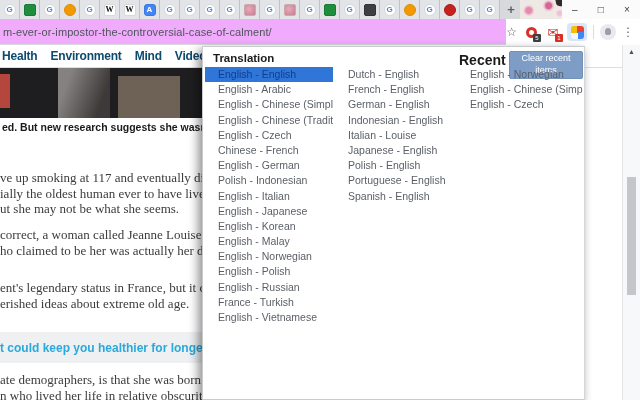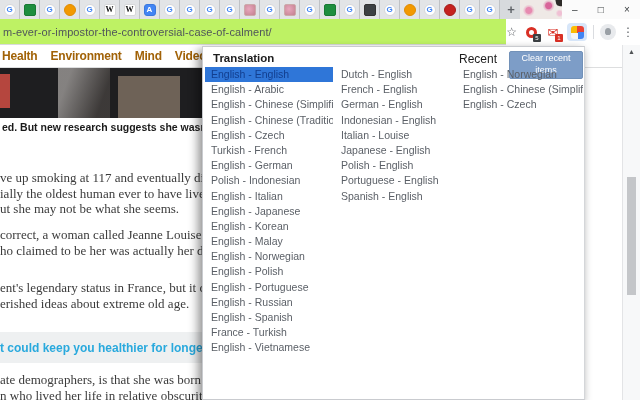--- a/index.html
+++ b/index.html
@@ -35,21 +35,21 @@
                  radial-gradient(circle at 90% 70%, #f0c0d4 0 2px, transparent 4px),
                  #efe9e6; }
   .wallpaper .blob { position:absolute; right:-8px; top:-2px; width:16px; height:8px;
                      background:#2d2a28; border-radius:0 0 70% 70%; transform:rotate(-12deg); }
   .winctrl { position:absolute; left:562px; top:0; width:78px; height:19px; background:#fbfbfb;
              display:flex; align-items:center; justify-content:space-around;
              color:#3c4043; font-size:10px; }
   .winctrl span { cursor:default; }
 
   
-  .toolbar { position:absolute; left:0; top:19px; width:640px; height:26px; background:#bef264;
+  .toolbar { position:absolute; left:0; top:19px; width:640px; height:26px; background:#f0abfc;
              border-bottom:1px solid #d9dadc; display:flex; align-items:center; }
   .url { position:absolute; left:3px; top:7px; font-size:11px; color:#50555b;
          white-space:nowrap; letter-spacing:.1px; }
   .tb-right { position:absolute; right:0; top:0; height:26px; display:flex;
               align-items:center; gap:6px; padding-right:6px; background:#fff; }
   .star { color:#5f6368; font-size:12px; }
   .ext { position:relative; width:16px; height:16px; display:flex; align-items:center; justify-content:center; }
   .o-ring { width:11px; height:11px; border:3px solid #d93025; border-radius:50%; }
   .badge { position:absolute; right:-2px; bottom:-2px; min-width:8px; height:8px;
            background:#3c4043; color:#fff; font-size:6px; line-height:8px; text-align:center;
@@ -63,21 +63,21 @@
   .tb-sep { width:1px; height:14px; background:#dadce0; }
   .avatar { width:16px; height:16px; border-radius:50%; background:#e8eaed; position:relative; }
   .avatar::after { content:""; position:absolute; left:5px; top:4px; width:6px; height:7px;
                    background:#9aa0a6; border-radius:50% 50% 40% 40%; }
   .dots { color:#5f6368; font-size:12px; letter-spacing:0; }
 
   
   .page { position:absolute; left:0; top:45px; width:640px; height:355px; background:#fff; }
   .nav { position:absolute; left:0; top:0; width:640px; height:23px;
          border-bottom:1px solid #dddedf; display:flex; align-items:center; }
-  .nav .item { font-weight:bold; font-size:12px; color:#a16207; letter-spacing:-.2px;
+  .nav .item { font-weight:bold; font-size:12px; color:#0c4a6e; letter-spacing:-.2px;
                margin-left:13px; white-space:nowrap; }
   .nav .item:first-child { margin-left:2px; }
   .nav .vsep { color:#c9c9c9; margin-left:12px; font-size:12px; }
   .photo { position:absolute; left:0; top:23px; width:202px; height:50px; background:#1e1e20; overflow:hidden; }
   .photo .p-red  { position:absolute; left:0;  top:6px;  width:10px; height:34px; background:#b5463e; }
   .photo .p-lite { position:absolute; left:58px; top:0;  width:52px; height:50px;
                    background:linear-gradient(110deg,#d8d3cf 20%, #56504c 80%); opacity:.55; }
   .photo .p-brown{ position:absolute; left:118px; top:8px; width:62px; height:42px; background:#6e6257; }
   .caption { position:absolute; left:2px; top:76px; width:200px; font-size:10.5px; font-weight:bold;
              color:#1a1a1a; white-space:nowrap; overflow:hidden; }
@@ -93,26 +93,26 @@
                white-space:nowrap; overflow:hidden; }
   .p4 { position:absolute; left:0; top:327px; width:202px; }
 
   
   .popup { position:absolute; left:202px; top:46px; width:383px; height:354px; background:#fff;
            border:1px solid #c9cbcf; border-right:1px solid #d4d6d9;
            box-shadow:-5px 4px 9px rgba(0,0,0,.32), 0 3px 8px rgba(0,0,0,.18); z-index:5; }
   .pp-title { position:absolute; left:10px; top:5px; font-size:11.5px; font-weight:bold; color:#1c1c1c; }
   .col { position:absolute; top:20px; }
   .col .row { height:15.2px; line-height:15.2px; font-size:10.5px; color:#5a5f66;
-              padding-left:6px; white-space:nowrap; overflow:hidden; }
+              padding-left:13px; white-space:nowrap; overflow:hidden; }
   .col1 { left:2px;  width:128px; }
   .col2 { left:132px; width:120px; }
   .col3 { left:254px; width:126px; }
   .col .row.selected { background:#2f76d8; color:#123e8e; }
-  .recent-title { position:absolute; left:256px; top:5px; font-size:12px; font-weight:normal; color:#1c1c1c; }
+  .recent-title { position:absolute; left:256px; top:5px; font-size:14px; font-weight:bold; color:#1c1c1c; }
   .clear-btn { position:absolute; left:306px; top:4px; width:74px; height:28px;
                background:#7d9dc7; border:1px solid #7291b8; border-radius:2px;
                color:#fff; font-size:9px; line-height:12px; text-align:center;
                font-family:"Liberation Sans",sans-serif; }
 
   
   .scrollbar { position:absolute; left:622px; top:45px; width:18px; height:355px;
                background:#f7f8f9; border-left:1px solid #e3e4e6; z-index:8; }
   .sb-up { position:absolute; left:5px; top:3px; font-size:7px; color:#505356; }
   .sb-thumb { position:absolute; left:4px; top:132px; width:9px; height:118px; background:#c4c6c9; }
@@ -273,32 +273,30 @@
 
   <div class="popup">
     <div class="pp-title">Translation</div>
 
     <div class="col col1">
         <div class="row selected">English - English</div>
         <div class="row">English - Arabic</div>
         <div class="row">English - Chinese (Simplified)</div>
         <div class="row">English - Chinese (Traditional)</div>
         <div class="row">English - Czech</div>
-        <div class="row">Turkish - French</div>
+        <div class="row">Chinese - French</div>
         <div class="row">English - German</div>
         <div class="row">Polish - Indonesian</div>
         <div class="row">English - Italian</div>
         <div class="row">English - Japanese</div>
         <div class="row">English - Korean</div>
         <div class="row">English - Malay</div>
         <div class="row">English - Norwegian</div>
         <div class="row">English - Polish</div>
-        <div class="row">English - Portuguese</div>
         <div class="row">English - Russian</div>
-        <div class="row">English - Spanish</div>
         <div class="row">France - Turkish</div>
         <div class="row">English - Vietnamese</div>
       </div>
 
     <div class="col col2">
         <div class="row">Dutch - English</div>
         <div class="row">French - English</div>
         <div class="row">German - English</div>
         <div class="row">Indonesian - English</div>
         <div class="row">Italian - Louise</div>

